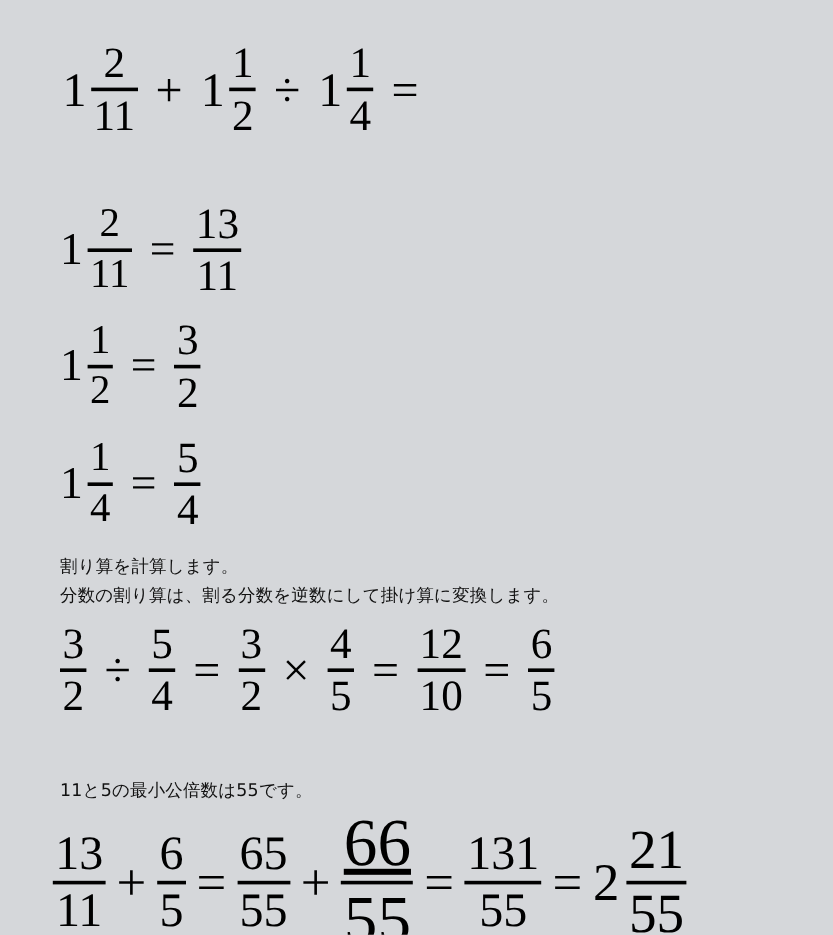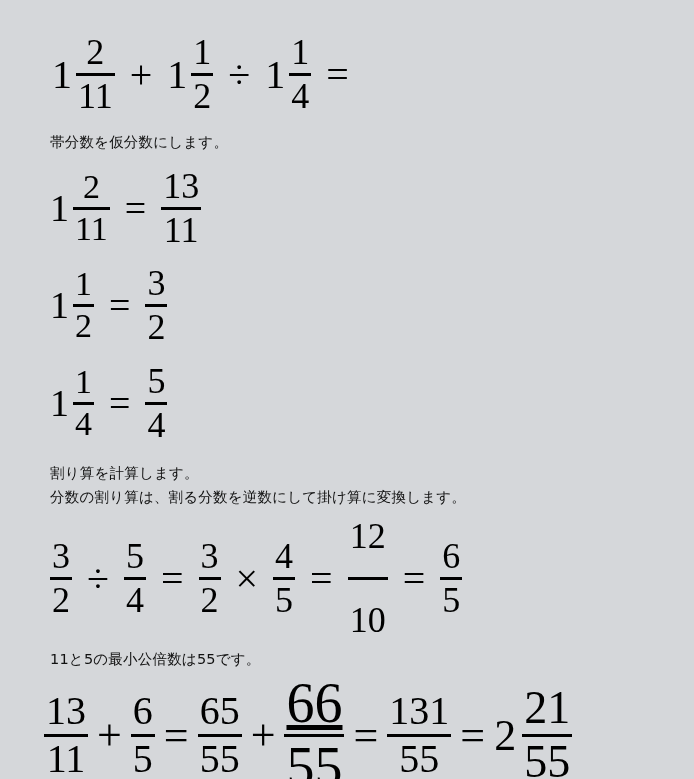--- a/index.html
+++ b/index.html
@@ -109,21 +109,20 @@
     <span class="int">1</span>
     <span class="frac" style="font-size:36px; margin-left:4px;">
       <span class="num">1</span>
       <span class="bar"></span>
       <span class="den">4</span>
     </span>
     <span class="gap-m"></span>
     <span class="op">=</span>
   </div>
 
-  <div class="note abs" style="left:50px; top:132px;">帯分数を仮分数にします。</div>
 
   <div class="mathrow sz-mid abs" style="left:50px; top:168px;">
     <span class="int">1</span>
     <span class="frac" style="font-size:34px; margin-left:4px;">
       <span class="num">2</span>
       <span class="bar"></span>
       <span class="den">11</span>
     </span>
     <span class="gap-m"></span>
     <span class="op">=</span>
@@ -198,21 +197,21 @@
     <span class="op">×</span>
     <span class="gap-m"></span>
     <span class="frac" style="font-size:36px;">
       <span class="num">4</span>
       <span class="bar"></span>
       <span class="den">5</span>
     </span>
     <span class="gap-m"></span>
     <span class="op">=</span>
     <span class="gap-m"></span>
-    <span class="frac" style="font-size:36px;gap:20px;">
+    <span class="frac" style="font-size:36px;">
       <span class="num">12</span>
       <span class="bar"></span>
       <span class="den">10</span>
     </span>
     <span class="gap-m"></span>
     <span class="op">=</span>
     <span class="gap-m"></span>
     <span class="frac" style="font-size:36px;">
       <span class="num">6</span>
       <span class="bar"></span>

